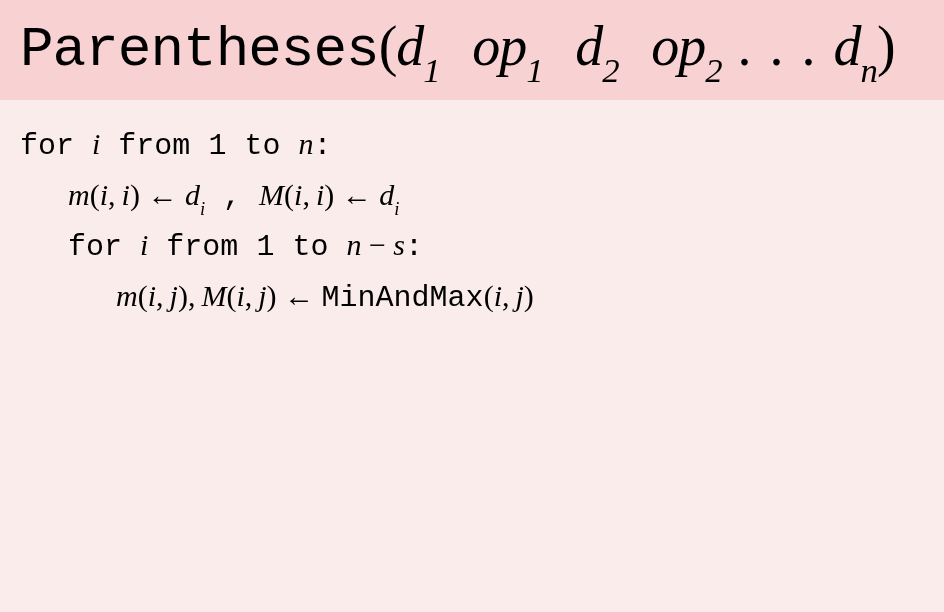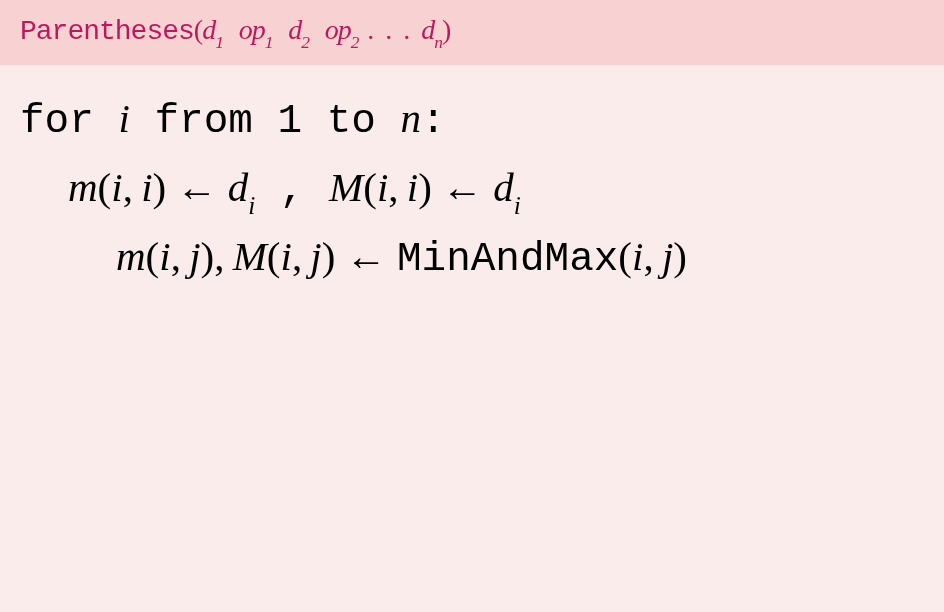--- a/index.html
+++ b/index.html
@@ -7,29 +7,29 @@
     width:944px;height:612px;
     font-family:"Courier New",monospace;
     background:#fbecec;
     color:#000;
   }
   .header{
     background:#f8d2d3;
     padding:14px 20px 14px 20px;
   }
   .header-text{
-    font-size:28px;
-    color:#be185d;
+    font-size:56px;
+    color:#000000;
     font-family:"Courier New",monospace;
     letter-spacing:-1px;
     margin-top:28px;
   }
   .body-block{
     padding:20px 20px 0 20px;
-    font-size:41px;
+    font-size:30px;
     line-height:1.62;
     font-family:"Courier New",monospace;
   }
   .it{font-style:italic;font-family:Georgia,"Times New Roman",serif}
   .rm{font-style:normal;font-family:"Courier New",monospace}
   sub{font-size:0.62em;font-style:italic;font-family:Georgia,serif;position:relative;top:0.15em}
   .line{white-space:nowrap}
   .ind1{padding-left:48px}
   .ind2{padding-left:96px}
   .arrow{font-family:Georgia,serif;font-style:normal}
@@ -50,20 +50,23 @@
 
   <div class="line">
     <span class="rm">for </span><span class="it">i</span><span class="rm"> from </span><span class="rm">1</span><span class="rm"> to </span><span class="it">n</span><span class="rm">:</span>
   </div>
 
   <div class="line ind1">
     <span class="it">m</span><span class="paren">(</span><span class="it">i</span><span class="paren">, </span><span class="it">i</span><span class="paren">)</span><span class="arrow"> ← </span><span class="it">d</span><sub>i</sub><span class="rm"> ,  </span><span class="it">M</span><span class="paren">(</span><span class="it">i</span><span class="paren">, </span><span class="it">i</span><span class="paren">)</span><span class="arrow"> ← </span><span class="it">d</span><sub>i</sub>
   </div>
 
 
+  <div class="line ind1">
+    <span class="rm">for </span><span class="it">i</span><span class="rm"> from </span><span class="rm">1</span><span class="rm"> to </span><span class="it">n</span><span class="op"> − </span><span class="it">s</span><span class="rm">:</span>
+  </div>
 
 
   <div class="line ind2">
     <span class="it">m</span><span class="paren">(</span><span class="it">i</span><span class="paren">, </span><span class="it">j</span><span class="paren">)</span><span class="paren">, </span><span class="it">M</span><span class="paren">(</span><span class="it">i</span><span class="paren">, </span><span class="it">j</span><span class="paren">)</span><span class="arrow"> ← </span><span class="rm">MinAndMax</span><span class="paren">(</span><span class="it">i</span><span class="paren">, </span><span class="it">j</span><span class="paren">)</span>
   </div>
 
 
 </div>
 
 </body></html>

